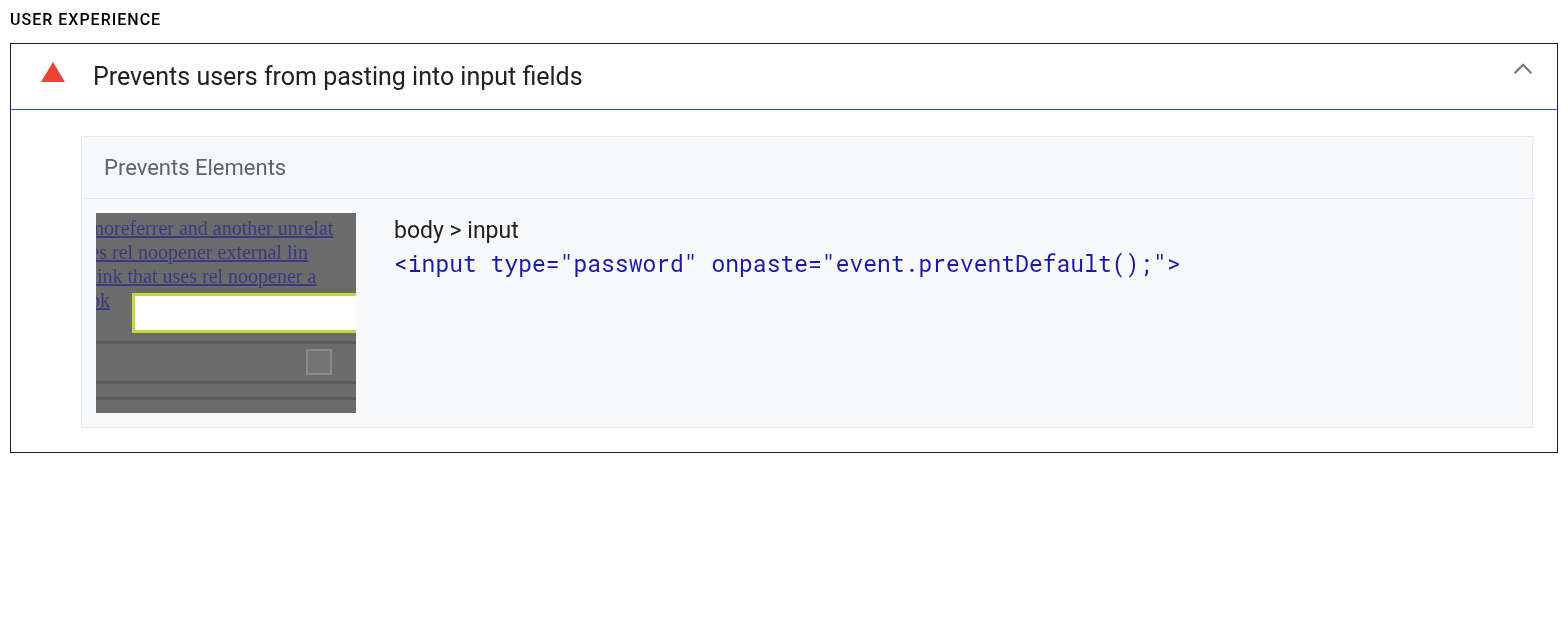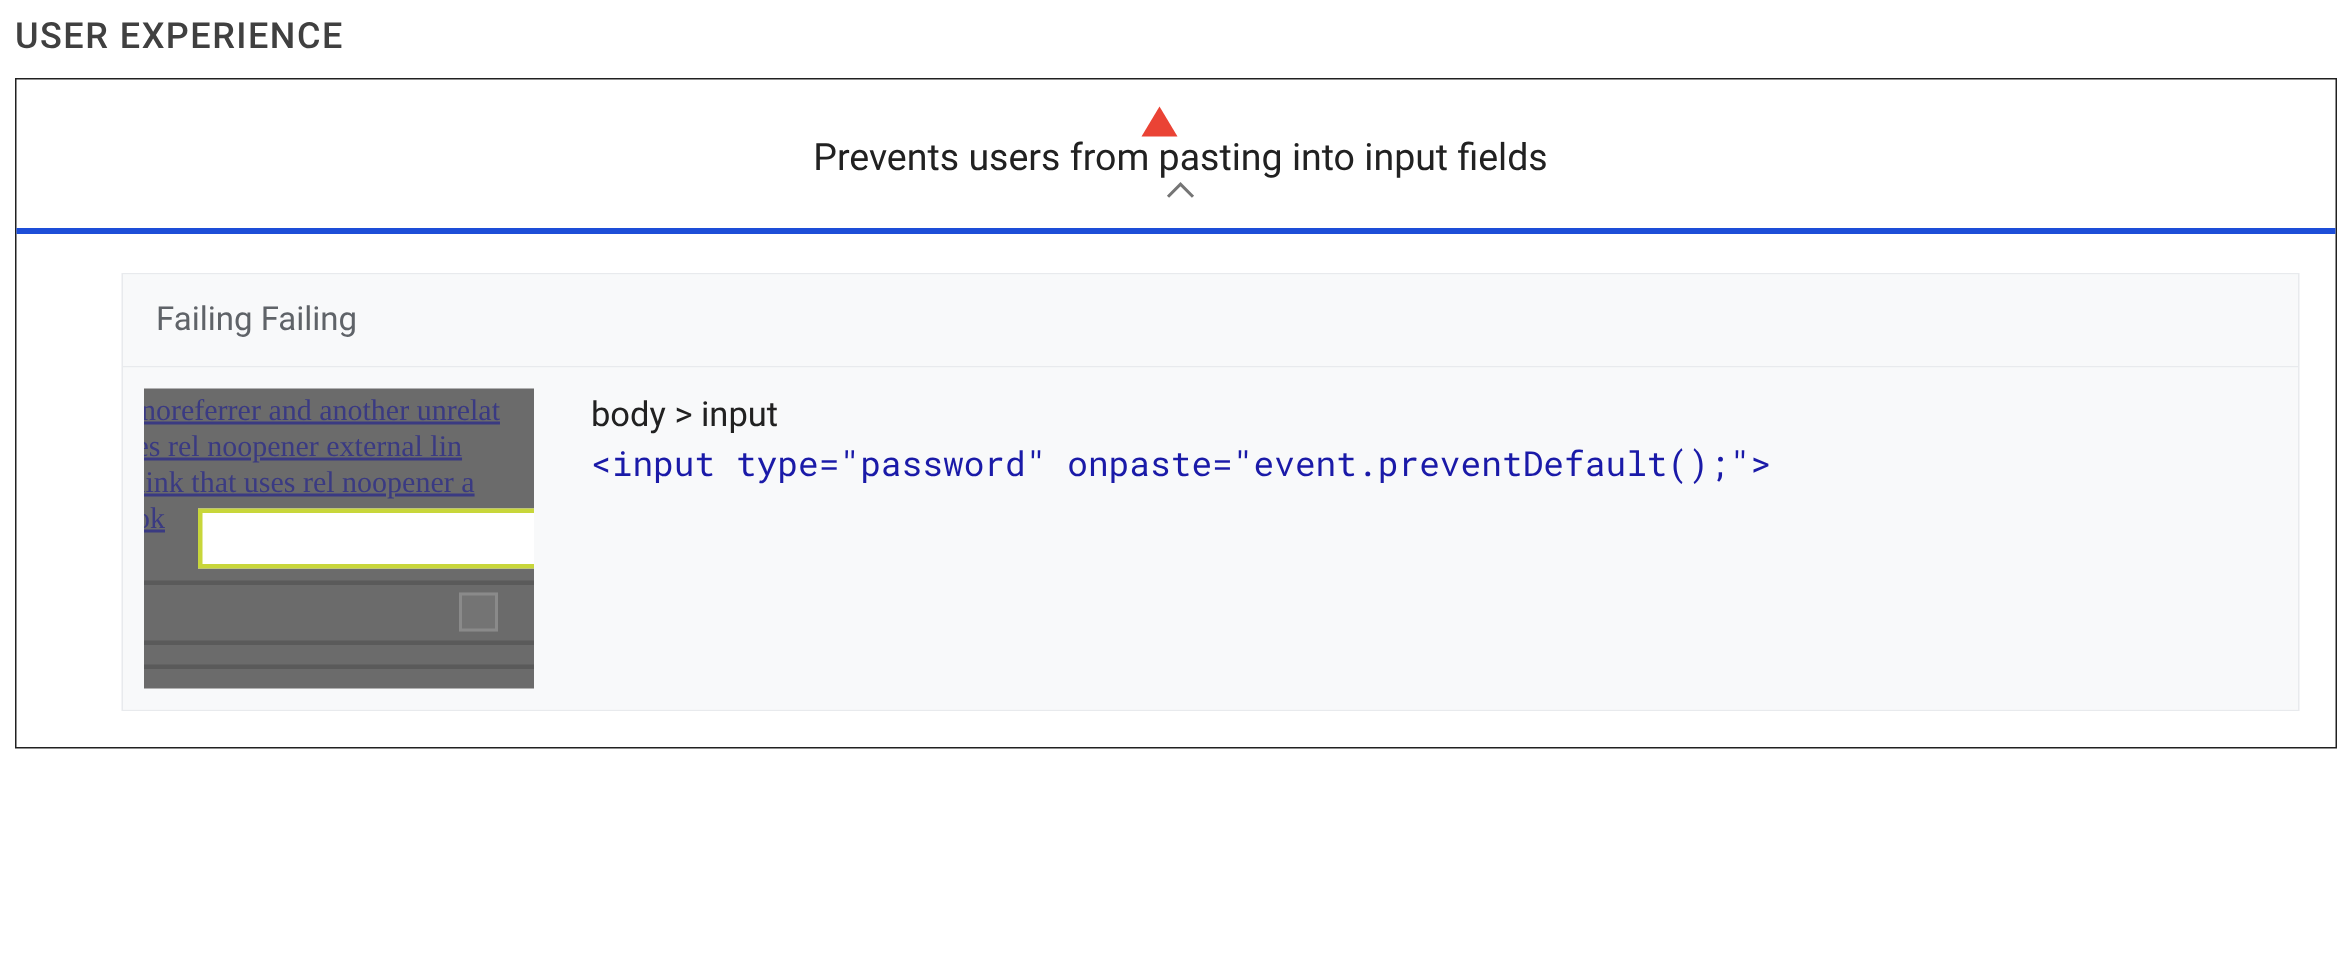--- a/index.html
+++ b/index.html
@@ -3,37 +3,35 @@
   <meta charset="utf-8">
   <style>
     * { box-sizing: border-box; margin: 0; padding: 0; }
     body {
       font-family: Roboto, -apple-system, BlinkMacSystemFont, "Segoe UI", Helvetica, Arial, sans-serif;
       background: #ffffff;
       padding: 10px;
       color: #212121;
     }
     .section-header {
-      font-size: 24px;
+      font-size: 16px;
       font-weight: 500;
       letter-spacing: 1px;
-      color: #404040;
+      color: #000000;
       margin-bottom: 14px;
     }
     .audit-card {
       border: 1px solid #212121;
       background: #ffffff;
     }
     .audit-header {
       display: flex;
-      align-items: center;
       padding: 18px 24px 18px 30px;
-      border-bottom: 4px solid #1d4ed8;
+      border-bottom: 1px solid #1d4ed8;
       cursor: pointer;
-      flex-direction: column;
     }
     .status-icon {
       width: 0;
       height: 0;
       border-left: 12px solid transparent;
       border-right: 12px solid transparent;
       border-bottom: 20px solid #ea4335;
       margin-right: 28px;
       flex-shrink: 0;
     }
@@ -158,21 +156,21 @@
     <div class="chevron-icon">
       <svg viewBox="0 0 24 14" width="20" height="14">
           <path d="M2 12 L12 2 L22 12" fill="none" stroke="#757575" stroke-width="2.5"></path>
         </svg>
     </div>
   </div>
 
   <div class="audit-body">
 
     <div class="failing-elements">
-      <div class="failing-header">Failing Failing</div>
+      <div class="failing-header">Prevents Elements</div>
       <div class="failing-row">
         <div class="thumbnail">
           <span class="thumb-link tl1">  noreferrer and another unrelat</span>
           <span class="thumb-link tl2">t uses rel noopener external lin</span>
           <span class="thumb-link tl3">al link that uses rel noopener a</span>
           <span class="thumb-link tl4"> ok</span>
           <div class="thumb-input-outline"></div>
           <div class="thumb-hr hr1"></div>
           <div class="thumb-placeholder-box"></div>
           <div class="thumb-hr hr2"></div>

